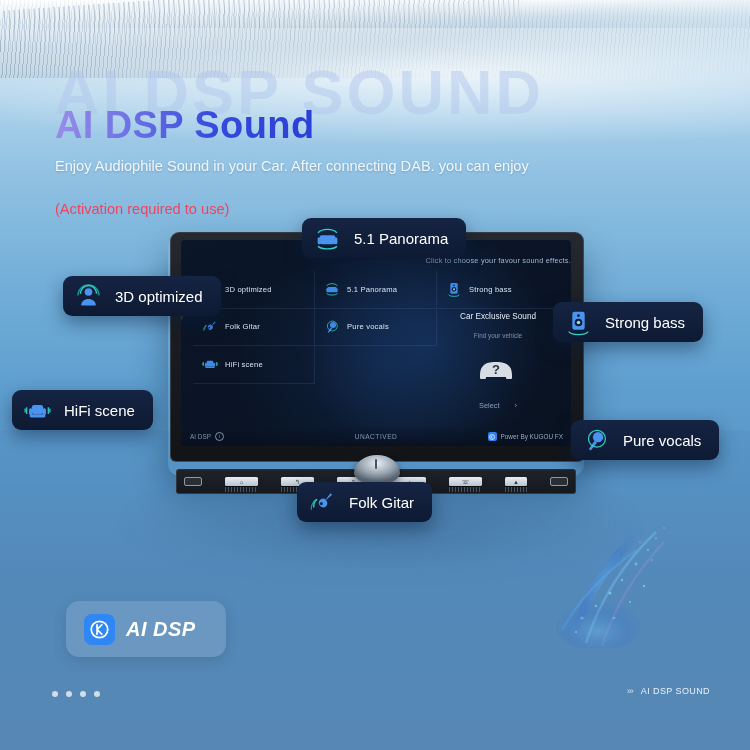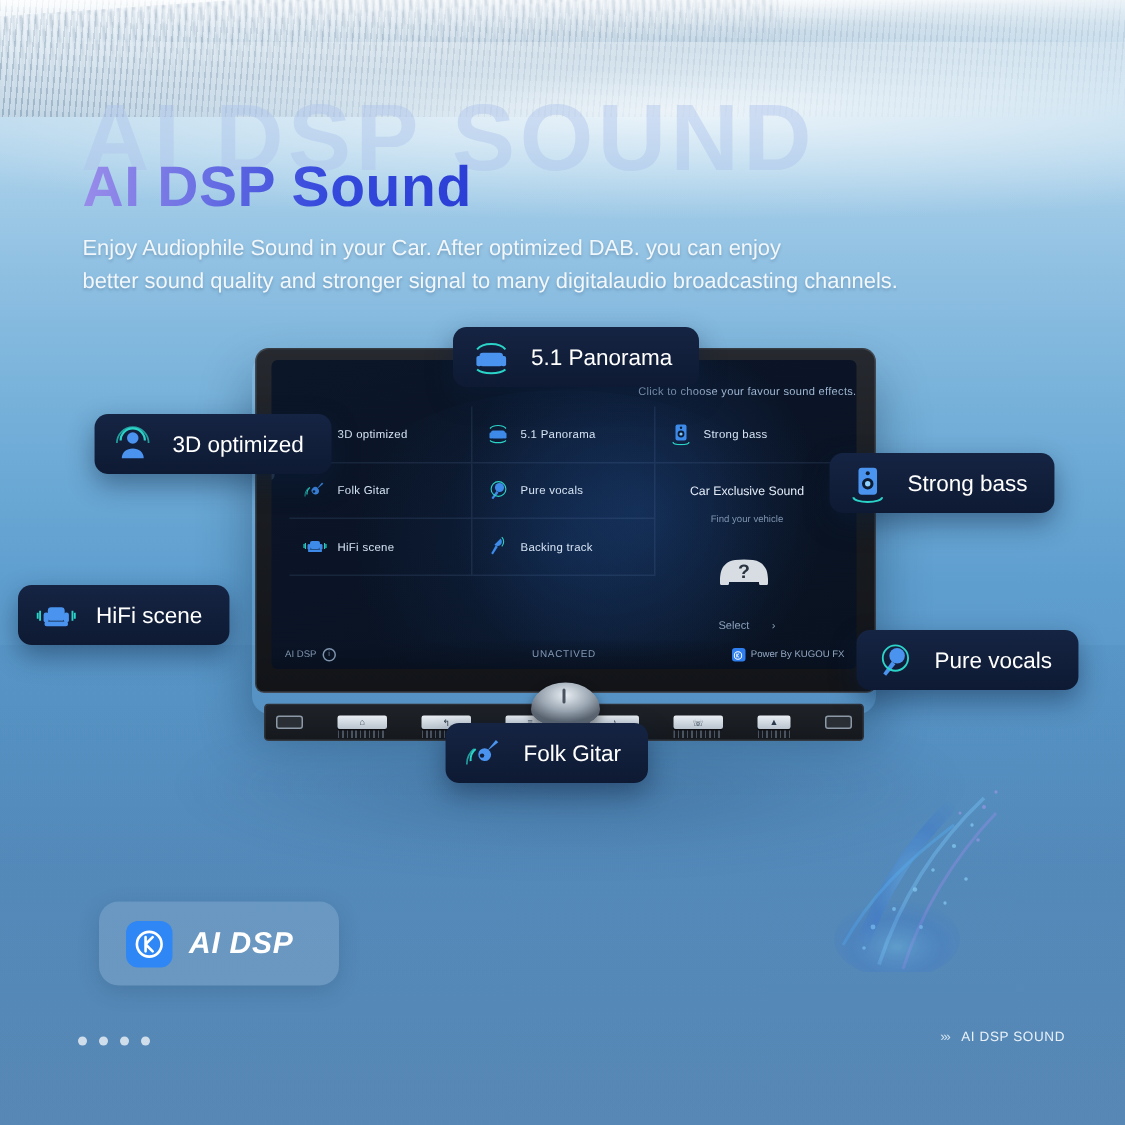--- a/index.html
+++ b/index.html
@@ -118,21 +118,21 @@
     border-right:1px solid rgba(110,150,200,.14);
     border-bottom:1px solid rgba(110,150,200,.14);
     position:relative;
   }
   .cell:nth-child(3n){border-right:none;}
   .cell-label{color:#d6e4f4;font-size:7.6px;letter-spacing:.2px;white-space:nowrap;}
   .cell-ico{width:16px;height:16px;flex:0 0 16px;display:block;}
 
   .exclusive{
     grid-column:3;grid-row:2 / span 3;
-    display:flex;flex-direction:column;align-items:center;justify-content:flex-end;
+    display:flex;flex-direction:column;align-items:center;justify-content:flex-start;
     border-right:none;border-bottom:none;padding-left:0;padding-top:3px;
   }
   .ex-title{color:#e3ecf8;font-size:8.2px;}
   .ex-sub{color:#7d93ae;font-size:6.4px;margin-top:4px;}
   .ex-car{margin-top:9px;}
   .ex-select{color:#8ba1bc;font-size:7.4px;margin-top:11px;display:flex;align-items:center;gap:15px;}
 
   .screen-footer{
     position:absolute;left:0;bottom:0;width:390px;height:19px;
     background:linear-gradient(180deg,rgba(10,22,42,.2),rgba(8,16,30,.85));
@@ -253,23 +253,23 @@
         <circle cx="88" cy="44" r="1.0"></circle>
           <circle cx="100" cy="62" r="1.2"></circle>
       </g>
       <ellipse cx="46" cy="128" rx="42" ry="26" fill="url(#pg)" opacity=".35"></ellipse>
     </g>
   </svg>
 
   <div class="watermark">AI DSP SOUND</div>
   <div class="headline">AI DSP Sound</div>
   <div class="subline">
-    <div>Enjoy Audiophile Sound in your Car. After optimized DAB. you can enjoy</div>
-    <div>better sound quality and stronger signal to many digitalaudio broadcasting channels.</div>
-  </div>
+    <div>Enjoy Audiophile Sound in your Car. After connecting DAB. you can enjoy</div>
+  </div>
+  <div class="activation">(Activation required to use)</div>
 
   <div class="unit-shadow"></div>
   <div class="unit-body"></div>
 
   <div class="unit-screen">
     <div class="glow-a"></div>
     <div class="glow-b"></div>
     <div class="edge-l"></div>
 
     <div class="screen-title">AI DSP</div>
@@ -347,28 +347,20 @@
           <rect x="4.5" y="10" width="3" height="6" rx="1.4" fill="#3d8ae8"></rect>
           <rect x="16.5" y="10" width="3" height="6" rx="1.4" fill="#3d8ae8"></rect>
           <rect x="5" y="15.5" width="14" height="2.6" rx="1.2" fill="#3d8ae8"></rect>
           <path d="M2.4 9v6M1 10v4M21.6 9v6M23 10v4" stroke="#2bd4c8" stroke-width="1.1"></path>
         </svg>
         <span class="cell-label">HiFi scene</span>
       </div>
 
 
 
-      <div class="cell">
-        <svg class="cell-ico" viewBox="0 0 24 24">
-          <path d="M14.6 4.6a4.4 4.4 0 0 1 0 6.2 4.4 4.4 0 0 1-6.2 0z" fill="#3d8ae8"></path>
-          <path d="M9.6 11.4L5.2 19.2l1.7 1.2 5-7.6z" fill="#3d8ae8"></path>
-          <path d="M15.8 3.2a6.6 6.6 0 0 1 0 9.2" stroke="#2bd4c8" stroke-width="1.1" fill="none"></path>
-        </svg>
-        <span class="cell-label">Backing track</span>
-      </div>
     </div>
 
     <div class="screen-footer">
       <div class="foot-left">
         <span>AI DSP</span>
         <span class="info-circ">i</span>
       </div>
       <div class="foot-center">UNACTIVED</div>
       <div class="foot-right">
         <span class="kugou-sq">

